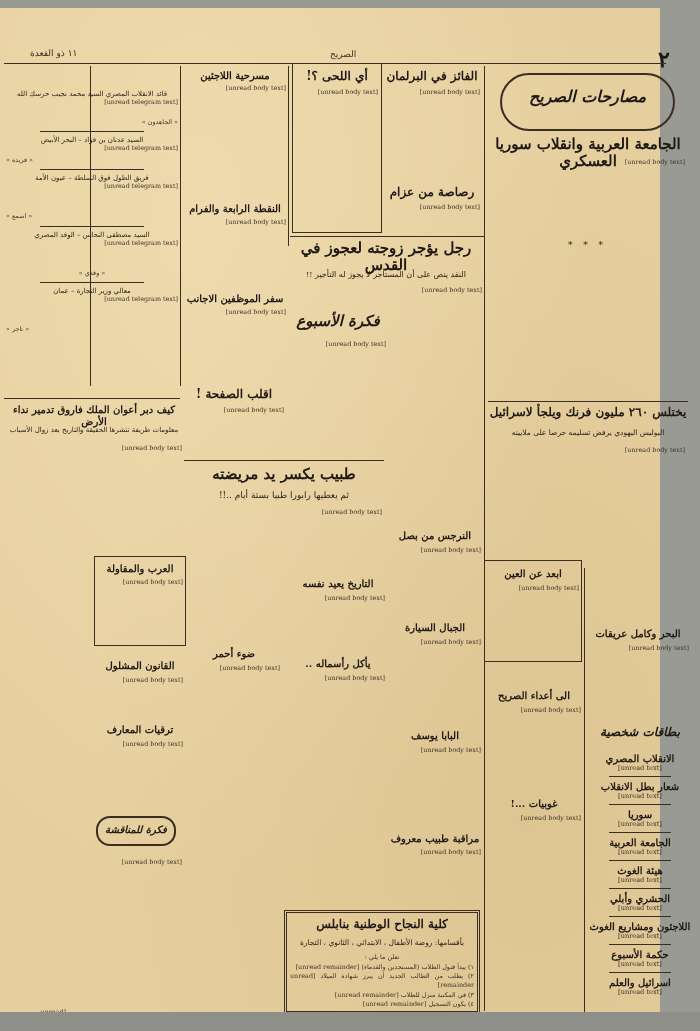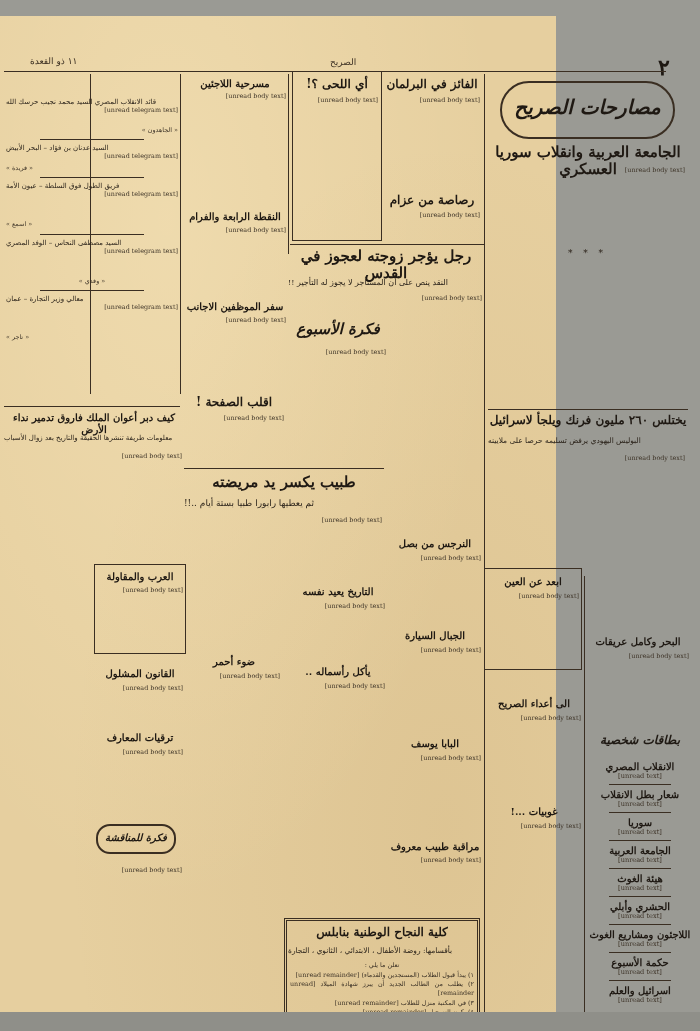--- a/index.html
+++ b/index.html
@@ -1,33 +1,33 @@
 <!DOCTYPE html>
 <html lang="ar" dir="rtl"><head>
 <meta charset="utf-8">
 <style>
   *{box-sizing:border-box;margin:0;padding:0}
   html,body{width:700px;height:1031px;overflow:hidden;background:#9a9a94}
   body{font-family:"DejaVu Serif","Liberation Serif",serif;color:#2a2118;position:relative}
-  .page{position:absolute;left:0;top:16px;width:556px;height:1012px;background:#e6cf9f;
+  .page{position:absolute;left:0;top:8px;width:660px;height:1012px;background:#e6cf9f;
     background-image:radial-gradient(ellipse at 30% 20%,rgba(255,240,200,.35),transparent 60%),
     radial-gradient(ellipse at 80% 80%,rgba(160,120,60,.12),transparent 60%)}
   .bottom-strip{position:absolute;left:0;top:1012px;width:700px;height:19px;background:#8f8f89}
   .abs{position:absolute}
   .rule-h{position:absolute;height:1px;background:#3a2e22}
   .rule-v{position:absolute;width:1px;background:#3a2e22}
   .folio-date{font-size:9px;color:#3b2f22}
   .folio-name{font-size:9px;color:#3b2f22}
   .page-num{font-size:22px;font-weight:bold;color:#1e1812}
   .hd{font-weight:bold;text-align:center;color:#1f1913;line-height:1.15}
-  .hd-xl{font-size:20px}
+  .hd-xl{font-size:16px}
   .hd-l{font-size:15px}
   .hd-m{font-size:12px}
   .hd-s{font-size:10px}
-  .sub{font-size:10px;text-align:left;color:#2b231a}
+  .sub{font-size:10px;text-align:center;color:#2b231a}
   .body{font-size:6.4px;line-height:9.2px;color:#3c3226;text-align:justify}
   .box{position:absolute;border:1.5px solid #3a2e22}
   .box-dbl{position:absolute;border:3px double #3a2e22}
   .cloud{position:absolute;border:2px solid #3a2e22;border-radius:40px}
   .ital{font-style:italic}
   .sep{width:60%;margin:4px auto;height:1px;background:#3a2e22}
   .item-title{font-size:10px;font-weight:bold;text-align:center;color:#1f1913}
   .item-text{font-size:6.6px;text-align:center;color:#3c3226;margin-bottom:2px}
   .stars{text-align:center;font-size:9px;letter-spacing:4px}
 </style>

